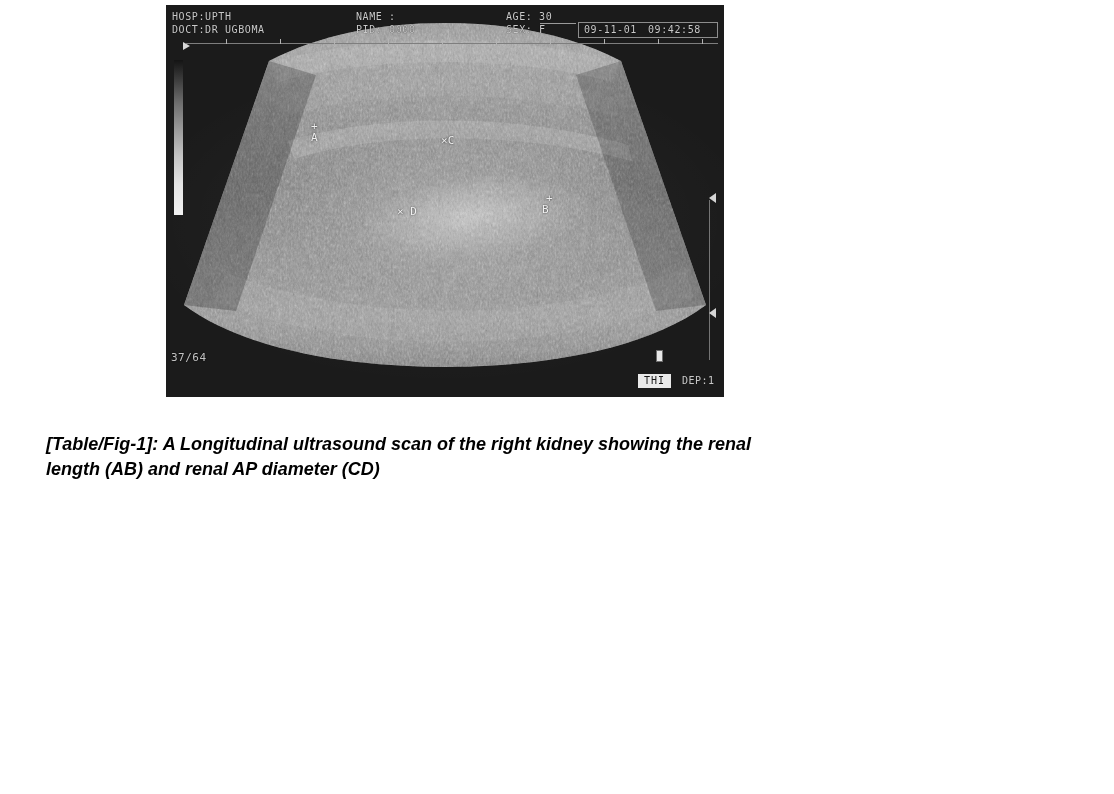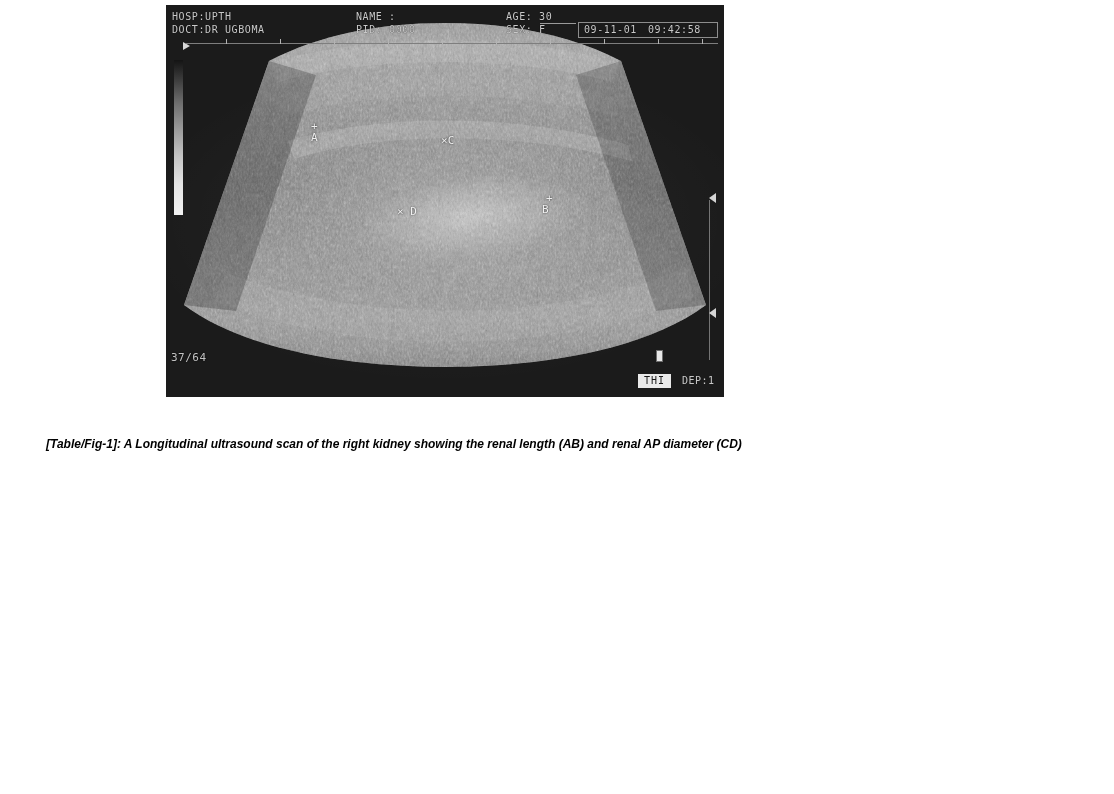--- a/index.html
+++ b/index.html
@@ -202,21 +202,21 @@
     letter-spacing: 0.5px;
   }
 
   
   #caption {
     position: absolute;
     left: 46px;
     top: 432px;
     width: 760px;
     font-family: "Liberation Sans", sans-serif;
-    font-size: 12px;
+    font-size: 18px;
     font-weight: bold;
     font-style: italic;
     line-height: 25px;
     color: #000000;
   }
 </style>
 </head>
 <body>
 
 <div id="scan-frame">

